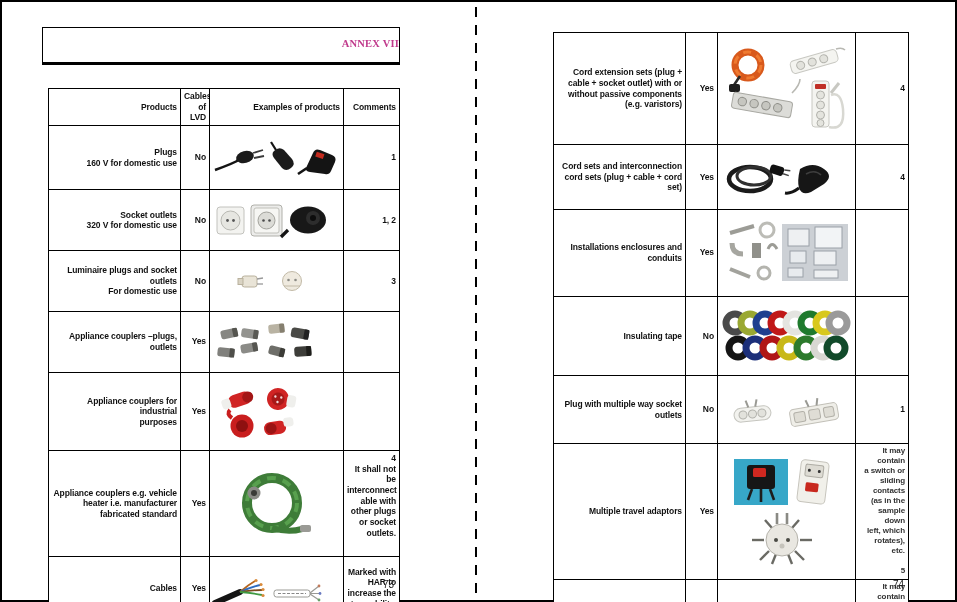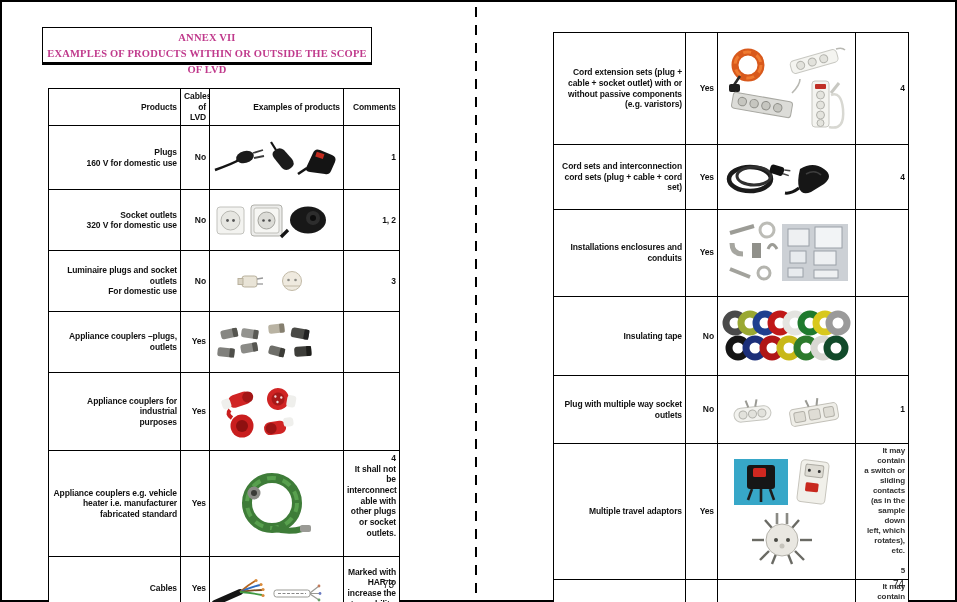--- a/index.html
+++ b/index.html
@@ -17,29 +17,29 @@
   }
   .divider {
     position: absolute;
     left: 473px; top: 5px;
     width: 2px; height: 592px;
     background: repeating-linear-gradient(to bottom, #000 0 10px, transparent 10px 18px);
   }
   .title-box {
     position: absolute;
     left: 40px; top: 25px;
-    width: 330px; height: 38px;
+    width: 358px; height: 38px;
     border: 1px solid #000;
     border-bottom: 3px solid #000;
-    text-align: center;
+    text-align: right;
     font-family: "Liberation Serif", serif;
     font-weight: bold;
     font-size: 10.5px;
     line-height: 16px;
-    padding-top: 2px;
+    padding-top: 8px;
     letter-spacing: 0.2px;
   }
   table.tbl {
     position: absolute;
     border-collapse: collapse;
     table-layout: fixed;
     background: #fff;
   }
   #tbl-left  { left: 46px;  top: 86px; width: 351px; }
   #tbl-right { left: 551px; top: 30px; width: 355px; }
@@ -70,21 +70,20 @@
 </style>
 </head>
 <body>
 
 <div id="frame">
 
   <div class="divider"></div>
 
   <div class="title-box" style="color: rgb(192, 58, 140);">
     <div>ANNEX VII</div>
-    <div>EXAMPLES OF PRODUCTS WITHIN OR OUTSIDE THE SCOPE OF LVD</div>
   </div>
 
   <table class="tbl" id="tbl-left">
     <colgroup>
         <col style="width:132px">
         <col style="width:29px">
         <col style="width:134px">
         <col style="width:56px">
       </colgroup>
     <tbody>

